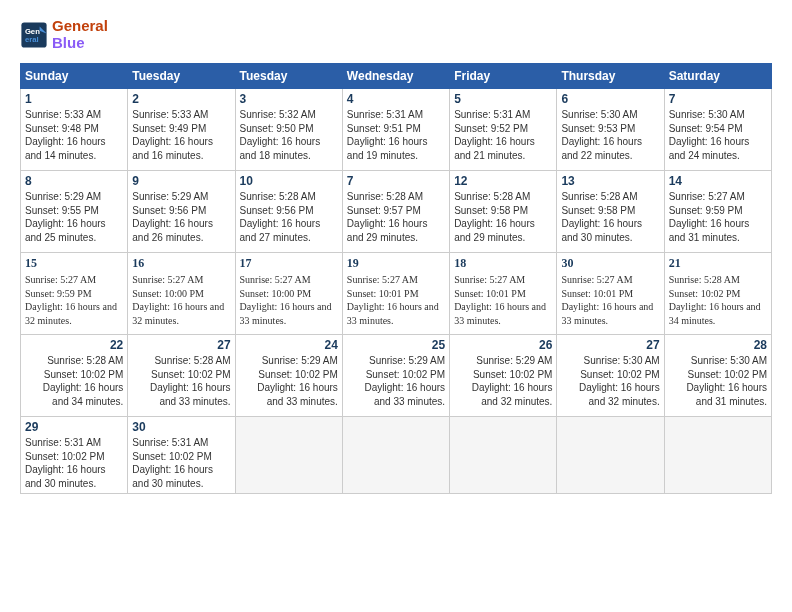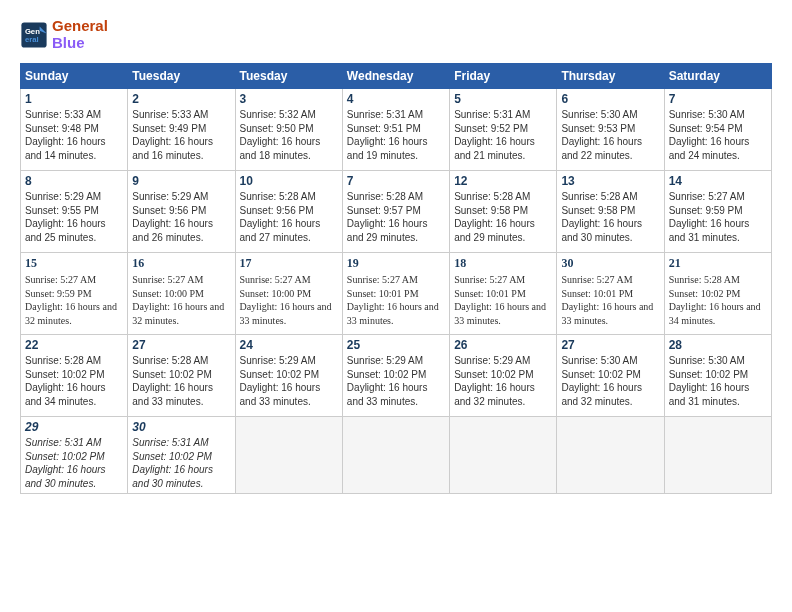--- a/index.html
+++ b/index.html
@@ -203,21 +203,21 @@
           </td>
           <td>
             <span class="day-num">30</span>
             <div class="day-info">Sunrise: 5:27 AM<br>Sunset: 10:01 PM<br>Daylight: 16 hours and 33 minutes.</div>
           </td>
           <td>
             <span class="day-num">21</span>
             <div class="day-info">Sunrise: 5:28 AM<br>Sunset: 10:02 PM<br>Daylight: 16 hours and 34 minutes.</div>
           </td>
         </tr>
-        <tr style="height: 82px;">
+        <tr style="height: 82px; text-align: right;">
           <td>
             <span class="day-num">22</span>
             <div class="day-info">Sunrise: 5:28 AM<br>Sunset: 10:02 PM<br>Daylight: 16 hours and 34 minutes.</div>
           </td>
           <td>
             <span class="day-num">27</span>
             <div class="day-info">Sunrise: 5:28 AM<br>Sunset: 10:02 PM<br>Daylight: 16 hours and 33 minutes.</div>
           </td>
           <td>
             <span class="day-num">24</span>
@@ -233,21 +233,21 @@
           </td>
           <td>
             <span class="day-num">27</span>
             <div class="day-info">Sunrise: 5:30 AM<br>Sunset: 10:02 PM<br>Daylight: 16 hours and 32 minutes.</div>
           </td>
           <td>
             <span class="day-num">28</span>
             <div class="day-info">Sunrise: 5:30 AM<br>Sunset: 10:02 PM<br>Daylight: 16 hours and 31 minutes.</div>
           </td>
         </tr>
-        <tr style="height: 72px; font-style: italic;">
+        <tr style="height: 72px;">
           <td>
             <span class="day-num">29</span>
             <div class="day-info">Sunrise: 5:31 AM<br>Sunset: 10:02 PM<br>Daylight: 16 hours and 30 minutes.</div>
           </td>
           <td>
             <span class="day-num">30</span>
             <div class="day-info">Sunrise: 5:31 AM<br>Sunset: 10:02 PM<br>Daylight: 16 hours and 30 minutes.</div>
           </td>
           <td class="empty"></td>
           <td class="empty"></td>

